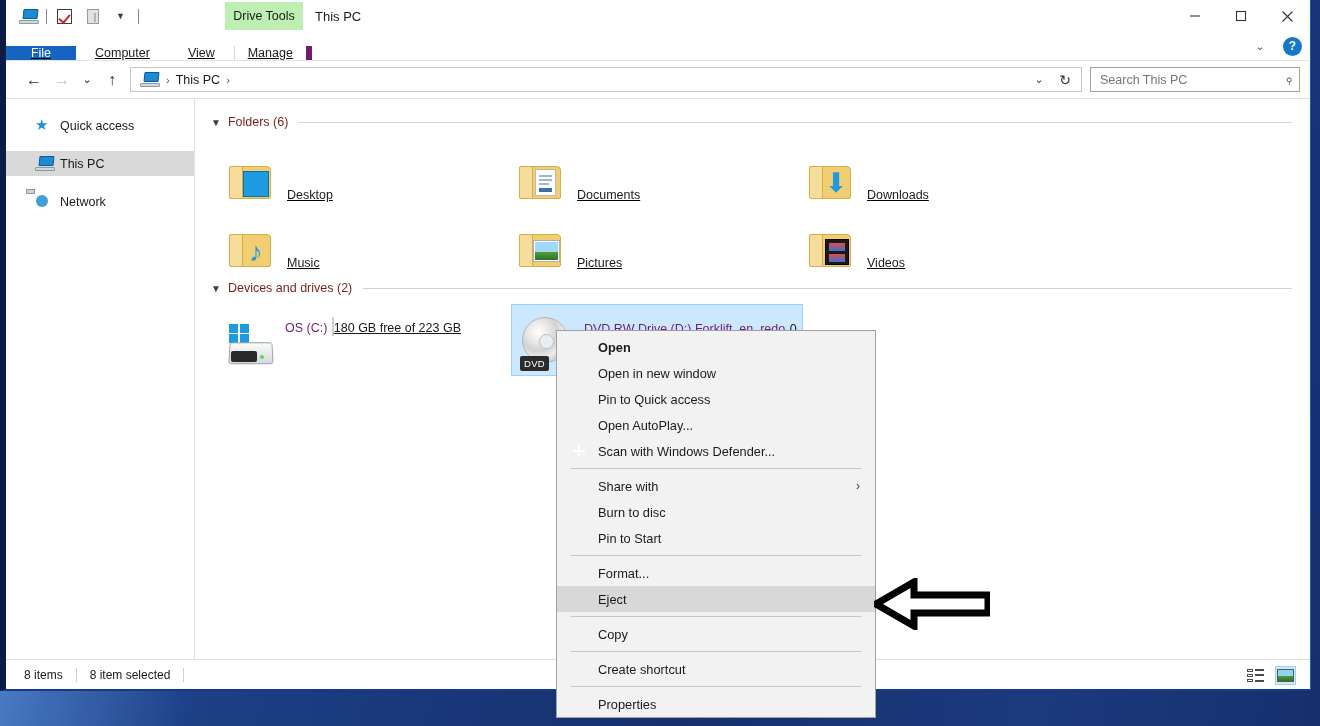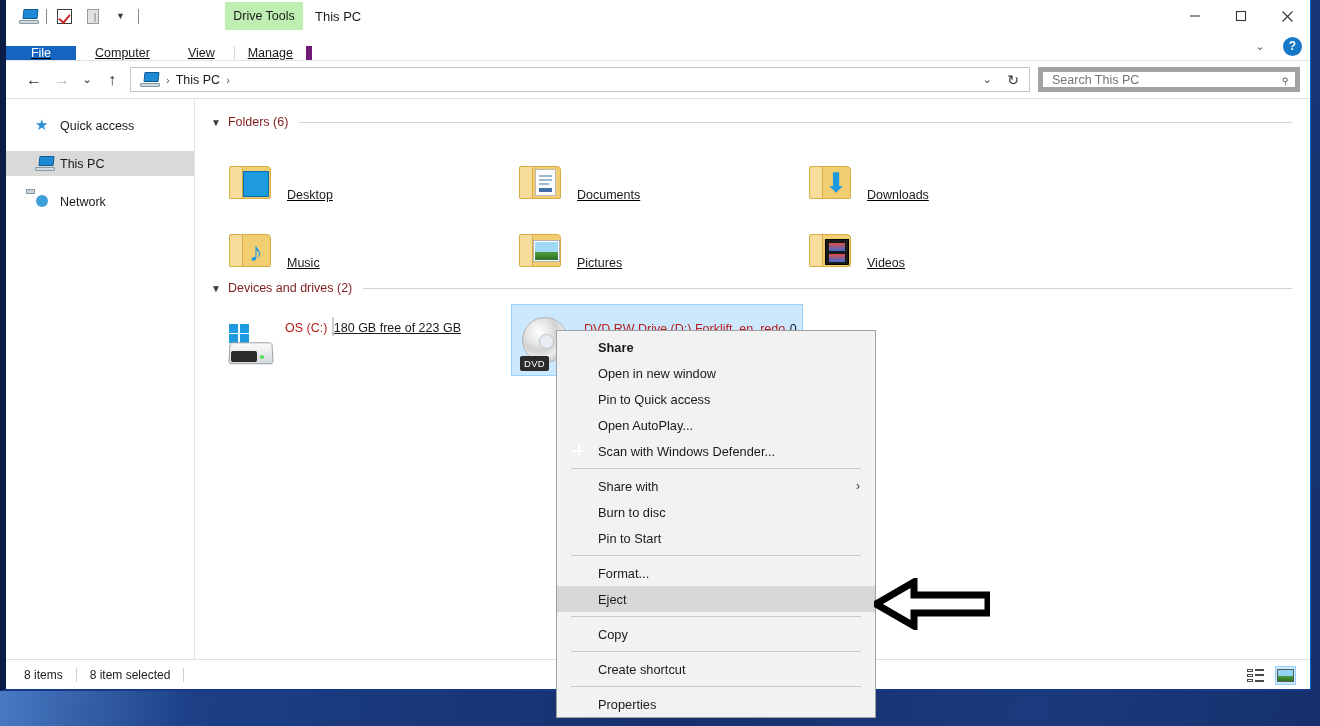--- a/index.html
+++ b/index.html
@@ -119,21 +119,21 @@
     position: absolute; right: 30px; top: 0; height: 23px; width: 24px;
     display: flex; align-items: center; justify-content: center;
     font-size: 11px; color: #444;
   }
   .addr-refresh {
     position: absolute; right: 4px; top: 0; height: 23px; width: 24px;
     display: flex; align-items: center; justify-content: center;
     font-size: 14px; color: #333;
   }
   .searchbox {
-    width: 262px; height: 25px; border: 5px solid #a3a3a3; background: #fff;
+    width: 210px; height: 25px; border: 1px solid #a3a3a3; background: #fff;
     margin-left: 8px; display: flex; align-items: center; padding: 0 6px 0 9px;
   }
   .searchbox input {
     border: none; outline: none; flex: 1; font-size: 12.5px;
     color: #1a1a1a; font-family: "Liberation Sans", sans-serif; background: transparent;
   }
   .search-icon { font-size: 14px; color: #333; transform: rotate(-45deg); }
 
   
   .wbody { flex: 1; display: flex; min-height: 0; border-top: 1px solid #e0e0e0; }
@@ -208,21 +208,21 @@
   }
   .drive-icon .dark {
     position: absolute; left: 4px; bottom: 4px; width: 26px; height: 11px;
     background: #2a2a2a; border-radius: 2px;
   }
   .drive-icon .dot { position: absolute; left: 33px; bottom: 7px; width: 4px; height: 4px; background: #5ada5a; border-radius: 50%; }
   .drive-icon .logo { position: absolute; left: 2px; top: 0; width: 20px; height: 19px; display: grid; grid-template-columns: 1fr 1fr; grid-gap: 1.5px; }
   .drive-icon .logo i { background: #1e9ae0; display: block; }
 
   .drive-info { flex: 1; padding-top: 8px; }
-  .drive-name { font-size: 12.5px; color: #b91c1c; white-space: nowrap; }
+  .drive-name { font-size: 12.5px; color: #701a75; white-space: nowrap; }
   .bar-outer { width: 214px; height: 14px; background: #e6e6e6; border: 1px solid #cfcfcf; margin-top: 4px; }
   .bar-fill { height: 100%; background: #1e90d2; }
   .drive-free { font-size: 12.5px; color: #1a1a1a; margin-top: 5px; text-decoration: underline; }
 
   .dvd-icon { position: relative; width: 54px; height: 54px; flex: 0 0 54px; margin-top: 6px; }
   .dvd-disc {
     position: absolute; left: 2px; top: 0; width: 46px; height: 46px; border-radius: 50%;
     background: radial-gradient(circle at 35% 32%, #ffffff 0%, #e6e6e6 28%, #d2d2d2 45%, #ececec 62%, #c8c8c8 80%, #e2e2e2 100%);
     border: 1px solid #b4b4b4;
   }
@@ -528,21 +528,21 @@
       <div class="vt active">
         <span class="pic-ico"></span>
       </div>
     </div>
   </div>
 
 </div>
 
 <div id="context-menu">
   <div class="mi bold">
-    <span>Share</span>
+    <span>Open</span>
   </div>
   <div class="mi">
     <span>Open in new window</span>
   </div>
   <div class="mi">
     <span>Pin to Quick access</span>
   </div>
   <div class="mi">
     <span>Open AutoPlay...</span>
   </div>

